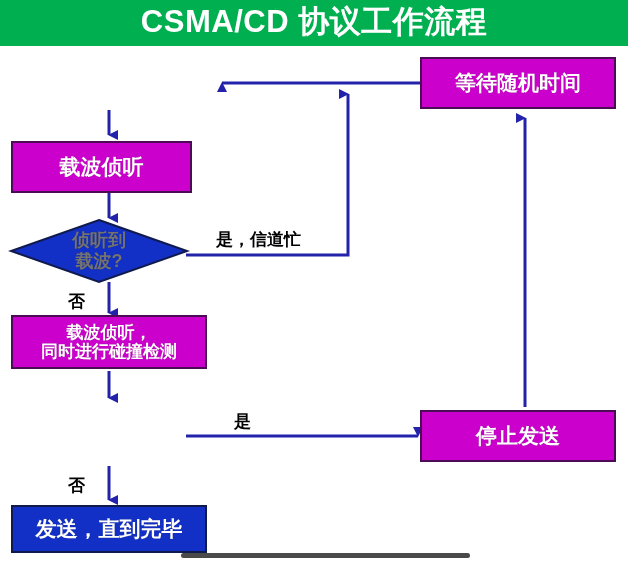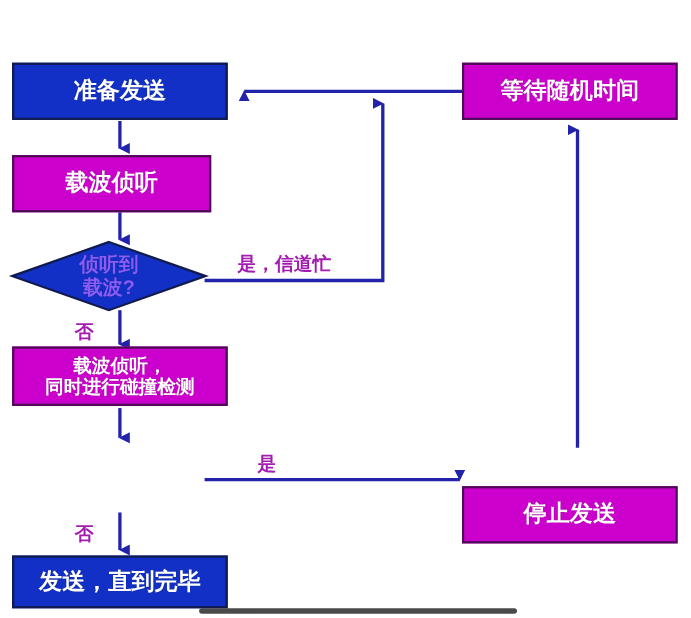--- a/index.html
+++ b/index.html
@@ -84,33 +84,33 @@
   .diamond-label {
     position: absolute;
     left: 0;
     top: 0;
     width: 100%;
     height: 100%;
     display: flex;
     align-items: center;
     justify-content: center;
     text-align: center;
-    color: #8b5cf6;
+    color: #737373;
     font-weight: bold;
     font-size: 18px;
     line-height: 1.15;
     white-space: pre-line;
     text-shadow: 0 0 1px rgba(0,0,0,0.35);
     pointer-events: none;
   }
 
   
   .edge-label {
     position: absolute;
-    color: #a21caf;
+    color: #000000;
     font-weight: bold;
     font-size: 17px;
     white-space: nowrap;
   }
 
   
   .bottom-bar {
     position: absolute;
     left: 181px;
     top: 553px;
@@ -118,20 +118,23 @@
     height: 5px;
     background: #4A4A4A;
     border-radius: 3px;
   }
 </style>
 </head>
 <body>
 
 <div id="stage">
 
+  <div class="banner">
+    <div class="banner-title">CSMA/CD 协议工作流程</div>
+  </div>
 
   <svg class="flow" viewBox="0 0 628 562" xmlns="http://www.w3.org/2000/svg">
     <defs>
       <marker id="arrDown" markerWidth="10" markerHeight="10" refX="5" refY="9" orient="auto" markerUnits="userSpaceOnUse">
         <path d="M0,0 L10,0 L5,10 Z" fill="#2222AA"></path>
       </marker>
       <marker id="arrUp" markerWidth="10" markerHeight="10" refX="5" refY="9" orient="auto" markerUnits="userSpaceOnUse">
         <path d="M0,0 L10,0 L5,10 Z" fill="#2222AA"></path>
       </marker>
       <marker id="arrLeft" markerWidth="10" markerHeight="10" refX="5" refY="9" orient="auto" markerUnits="userSpaceOnUse">
@@ -154,41 +157,40 @@
 
     <path d="M186,255 L348,255 L348,94" fill="none" stroke="#2222AA" stroke-width="3" marker-end="url(#arrUp)"></path>
 
     <path d="M428,83 L222,83" fill="none" stroke="#2222AA" stroke-width="3" marker-end="url(#arrLeft)"></path>
 
     <path d="M186,436 L418,436" fill="none" stroke="#2222AA" stroke-width="3" marker-end="url(#arrRight)"></path>
 
     <path d="M525,407 L525,118" fill="none" stroke="#2222AA" stroke-width="3" marker-end="url(#arrUp)"></path>
   </svg>
 
-  <div class="node rect-blue" style="left:11px; top:57px; width:196px; height:52px;">准备发送</div>
 
   <div class="node rect-magenta" style="left:11px; top:141px; width:181px; height:52px;">载波侦听</div>
 
   <div class="diamond-wrap" style="left:11px; top:220px; width:176px; height:62px;">
     <svg width="176" height="62" viewBox="0 0 176 62" xmlns="http://www.w3.org/2000/svg">
       <polygon points="88,0 176,31 88,62 0,31" fill="#1230C6" stroke="#101a4d" stroke-width="2"></polygon>
     </svg>
     <div class="diamond-label">侦听到
 载波?</div>
   </div>
 
   <div class="node rect-magenta two-line" style="left:11px; top:315px; width:196px; height:54px;">载波侦听，
 同时进行碰撞检测</div>
 
 
   <div class="node rect-magenta" style="left:420px; top:57px; width:196px; height:52px;">等待随机时间</div>
 
   <div class="node rect-blue" style="left:11px; top:505px; width:196px; height:48px;">发送，直到完毕</div>
 
-  <div class="node rect-magenta" style="left:420px; top:410px; width:196px; height:52px;margin-top:32px;">停止发送</div>
+  <div class="node rect-magenta" style="left:420px; top:410px; width:196px; height:52px;">停止发送</div>
 
   <div class="edge-label" style="left:216px; top:228px;">是，信道忙</div>
 
   <div class="edge-label" style="left:68px; top:290px;">否</div>
 
   <div class="edge-label" style="left:234px; top:410px;">是</div>
 
   <div class="edge-label" style="left:68px; top:474px;">否</div>
 
   <div class="bottom-bar"></div>

